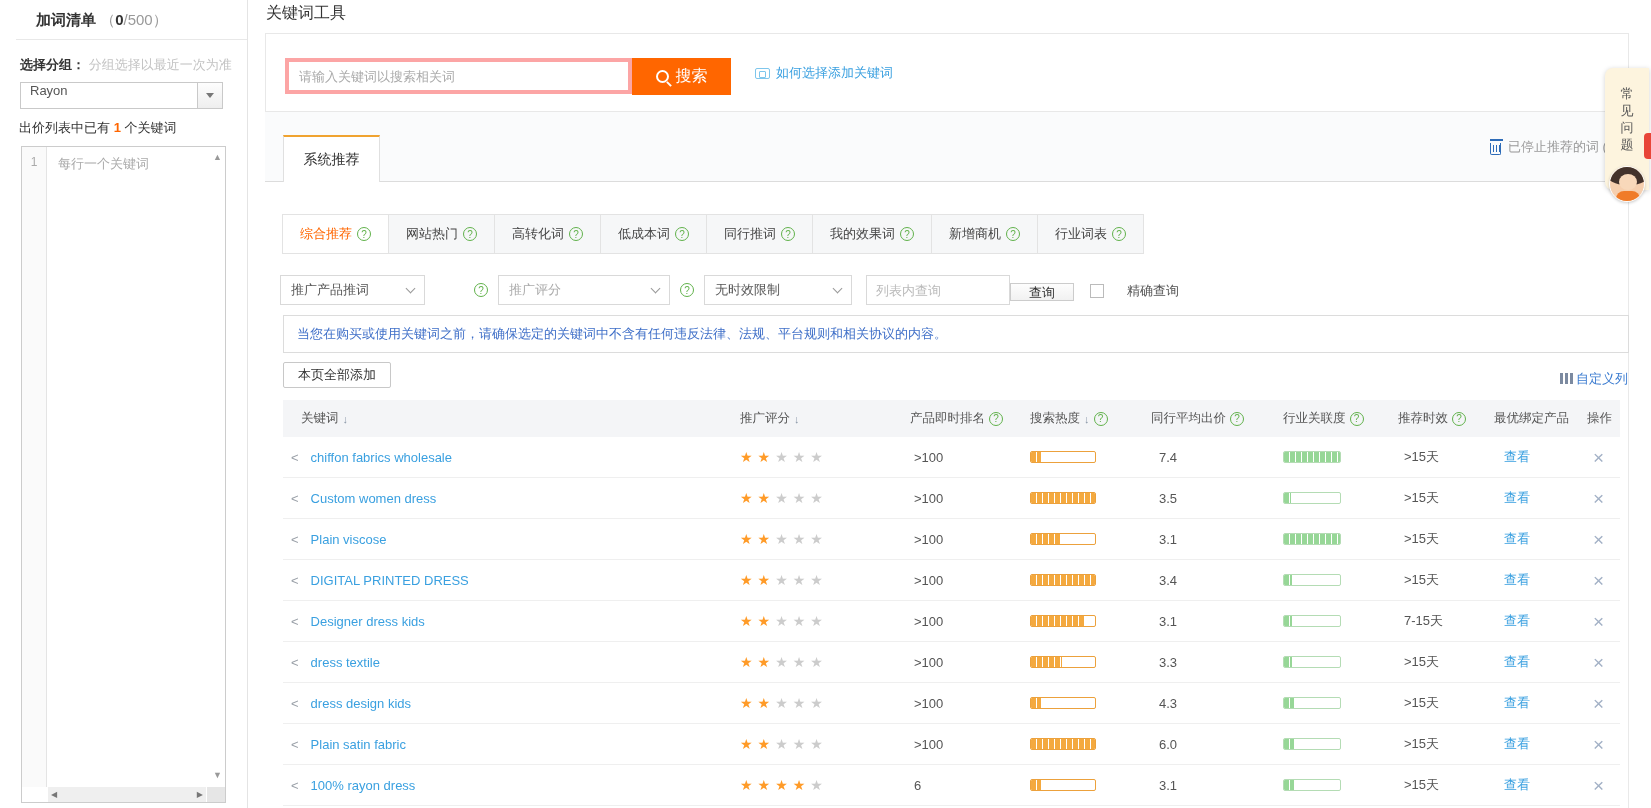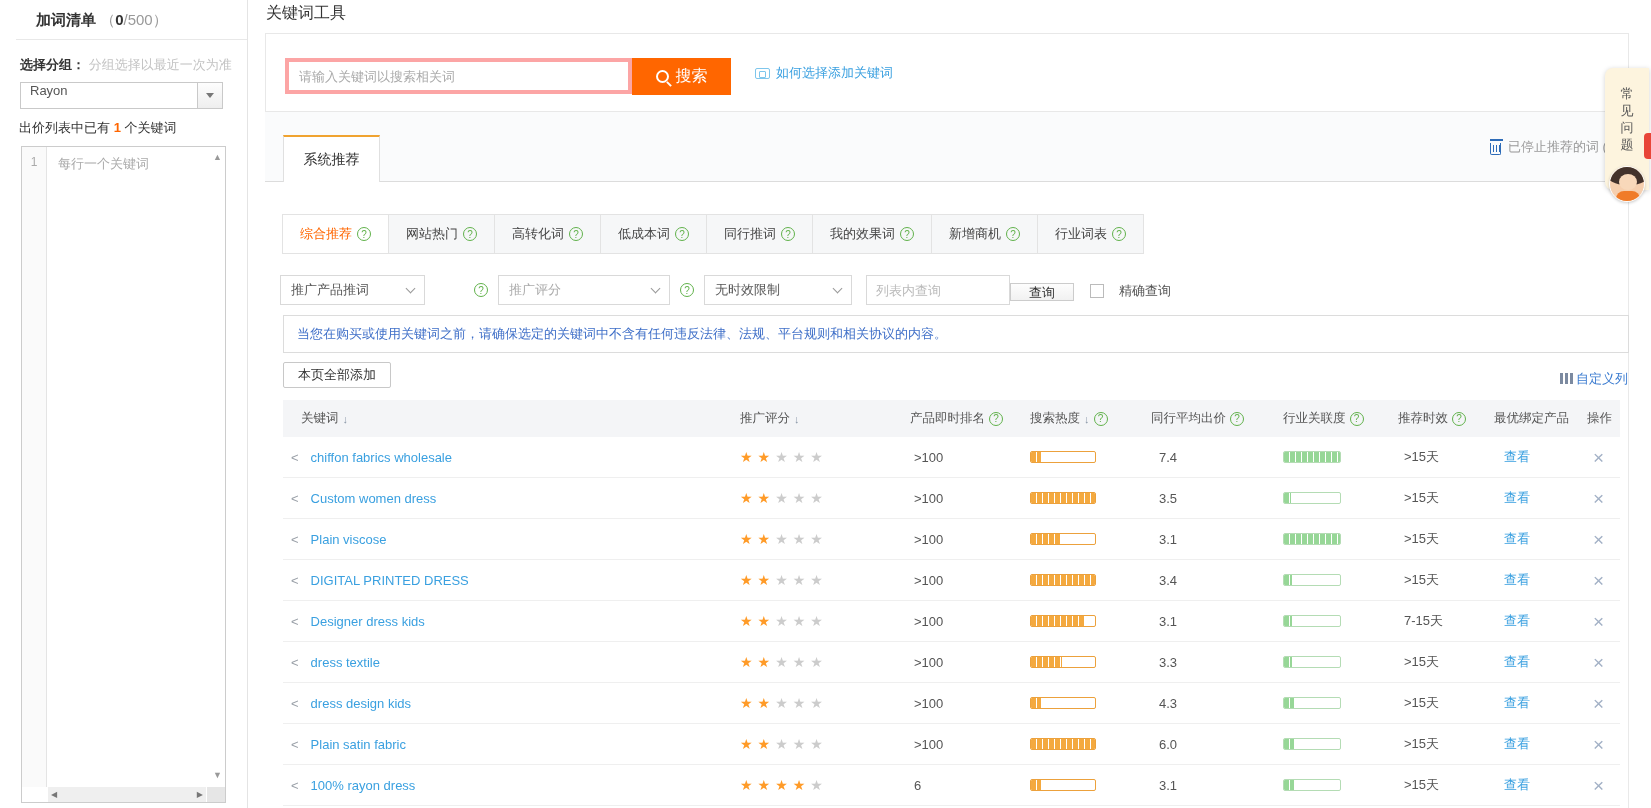--- a/index.html
+++ b/index.html
@@ -54,21 +54,21 @@
   .qc { display:inline-flex; width:14px; height:14px; border:1px solid #61b24b; border-radius:50%; color:#61b24b; font-size:10px; align-items:center; justify-content:center; flex:none; cursor:pointer; }
 
   .sel { position:absolute; top:275px; height:30px; border:1px solid #d9d9d9; background:#fff; display:flex; align-items:center; justify-content:space-between; padding:0 10px; cursor:pointer; color:#555; }
   .sel .ph { color:#aaa; }
   .chev { width:7px; height:7px; border-right:1px solid #999; border-bottom:1px solid #999; transform:rotate(45deg); margin-top:-4px; flex:none; }
   .q-f1 { position:absolute; left:474px; top:283px; }
   .q-f2 { position:absolute; left:680px; top:283px; }
   .list-input { position:absolute; left:866px; top:275px; width:144px; height:30px; border:1px solid #d9d9d9; padding:0 9px; font-size:13px; font-family:inherit; outline:none; }
   .list-input::placeholder { color:#bbb; }
   .query-btn { position:absolute; left:1010px; top:275px; width:64px; height:18px; border:1px solid #ccc; background:linear-gradient(#fdfdfd,#f1f1f1); font-size:13px; color:#333; cursor:pointer; font-family:inherit;margin-top:8px; }
-  .exact-wrap { position:absolute; left:1090px; top:282px; display:flex; align-items:center; gap:15px; color:#555; }
+  .exact-wrap { position:absolute; left:1090px; top:282px; display:flex; align-items:center; gap:23px; color:#555; }
   .cbox { width:14px; height:14px; border:1px solid #bbb; background:#fff; display:inline-block; cursor:pointer; }
 
   .notice { position:absolute; left:283px; top:315px; width:1346px; height:38px; border:1px solid #dcdcdc; line-height:36px; padding-left:13px; color:#3f6fc8; background:#fff; white-space:nowrap; overflow:hidden; }
   .add-all { position:absolute; left:283px; top:362px; width:108px; height:26px; border:1px solid #c8c8c8; border-radius:2px; background:#fff; font-size:13px; color:#333; cursor:pointer; font-family:inherit; }
   .customize { position:absolute; left:1500px; top:370px; width:128px; text-align:right; color:#3a7bd0; cursor:pointer; }
   .cols-icon { display:inline-block; width:3px; height:11px; background:#7c8aa0; box-shadow:5px 0 0 #7c8aa0,10px 0 0 #7c8aa0; margin-right:13px; vertical-align:-1px; }
 
   
   .tbl { position:absolute; left:283px; top:400px; width:1337px; }
   .thead,.tr { display:grid; grid-template-columns:437px 170px 120px 125px 130px 115px 100px 95px 45px; align-items:center; }

